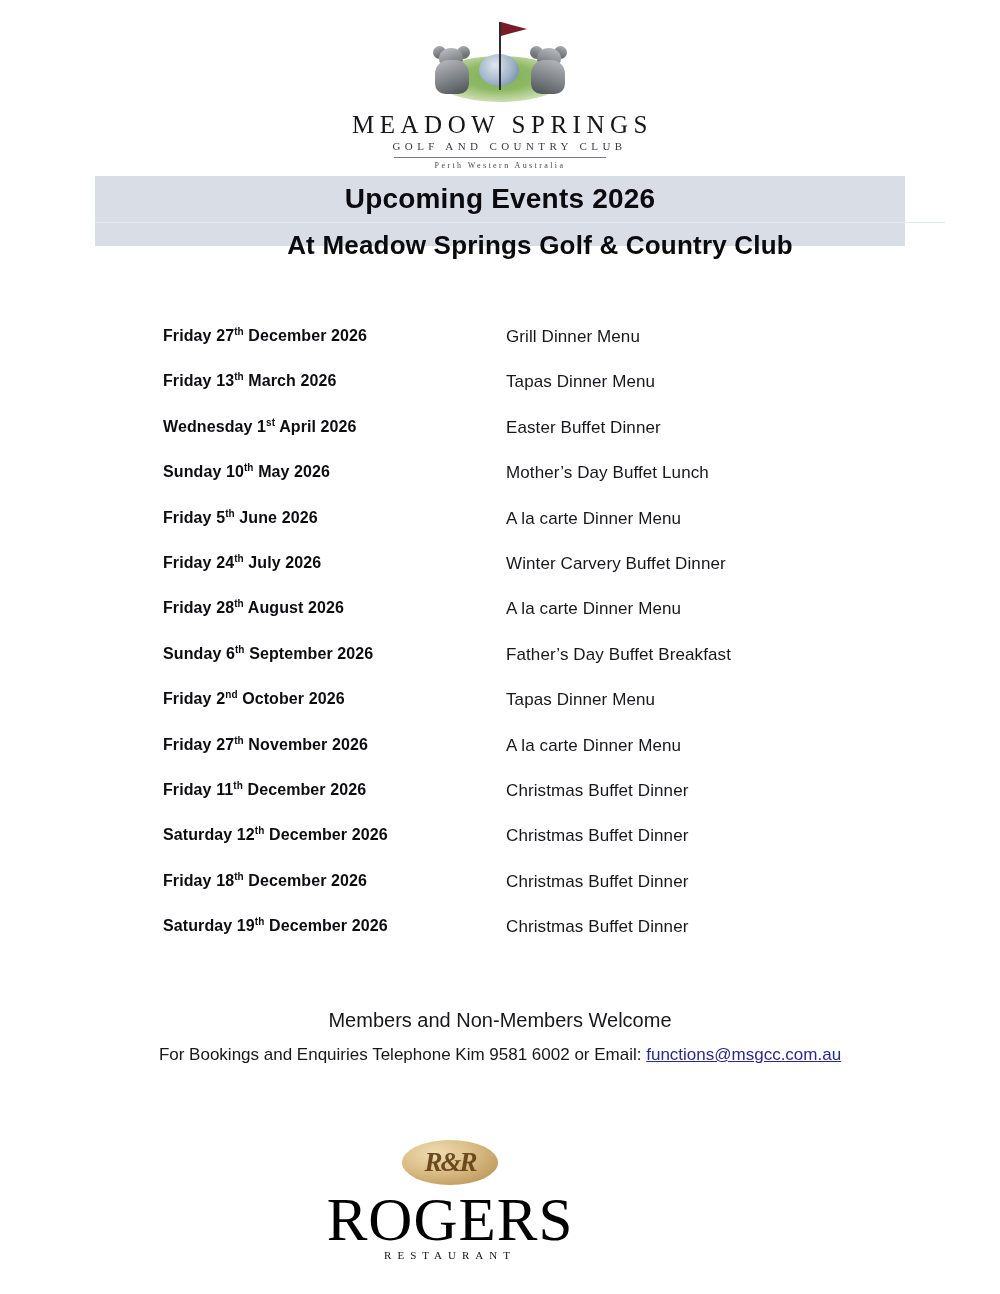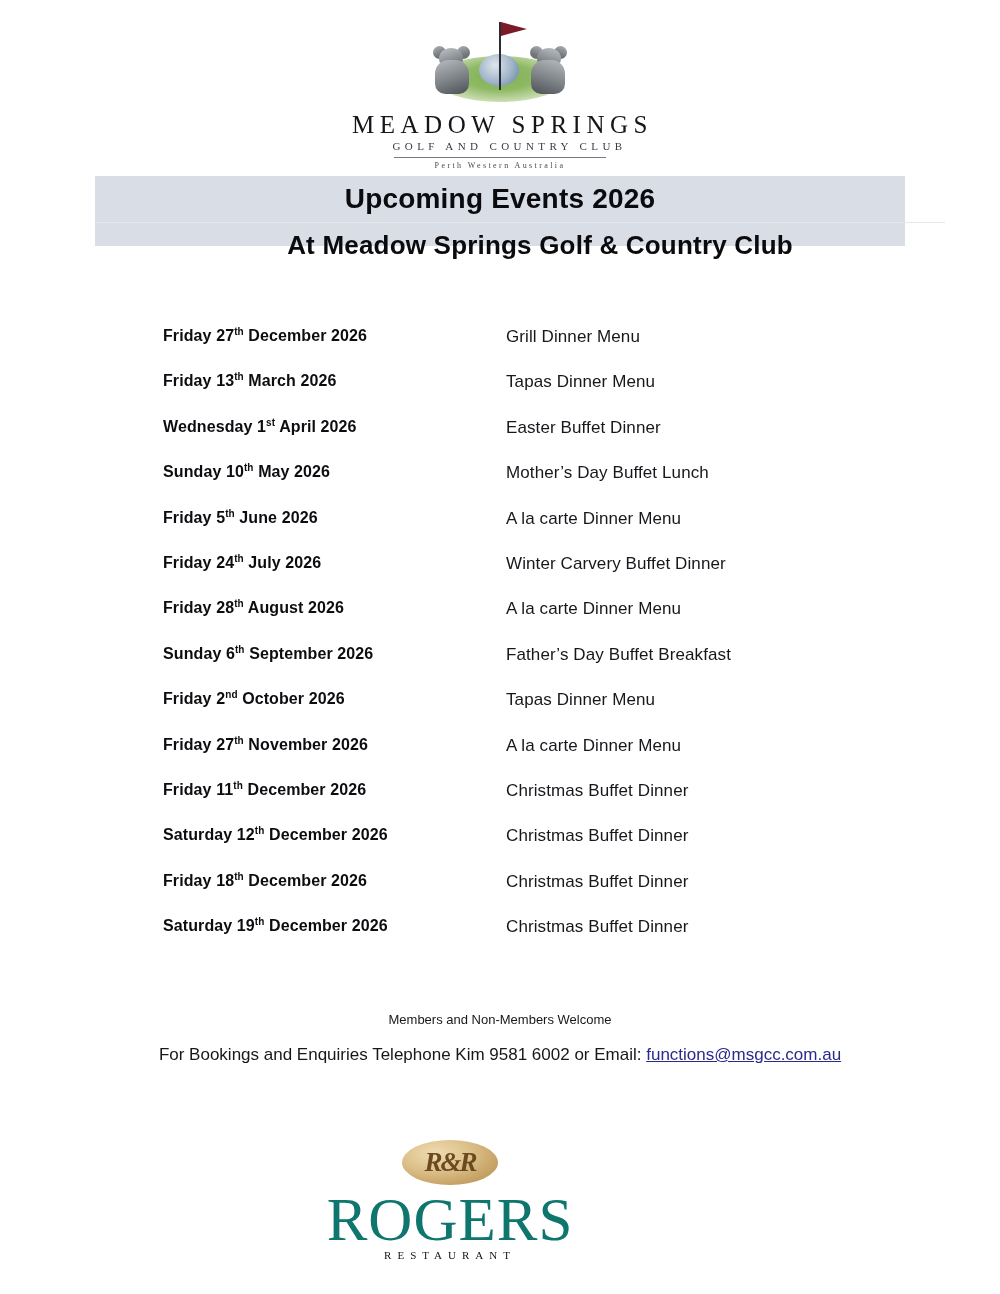--- a/index.html
+++ b/index.html
@@ -201,21 +201,21 @@
 
   
   #footer-notes {
     position: absolute;
     left: 0;
     top: 1006px;
     width: 1000px;
     text-align: center;
   }
   #welcome-note {
-    font-size: 13px;
+    font-size: 20px;
     color: #17171c;
     line-height: 28px;
   }
   #booking-note {
     font-size: 17px;
     color: #17171c;
     line-height: 28px;
     margin-top: 7px;
   }
   #booking-email {
@@ -250,21 +250,21 @@
     font-weight: bold;
     font-size: 27px;
     color: #6b4a1f;
     letter-spacing: -2px;
   }
   #rogers-name {
     margin-top: 4px;
     font-family: "Liberation Serif", serif;
     font-size: 61px;
     line-height: 62px;
-    color: #0f766e;
+    color: #000000;
     letter-spacing: 1px;
   }
   #rogers-sub {
     margin-top: -2px;
     font-family: "Liberation Serif", serif;
     font-size: 11px;
     letter-spacing: 6px;
     color: #15151a;
   }
 </style>

